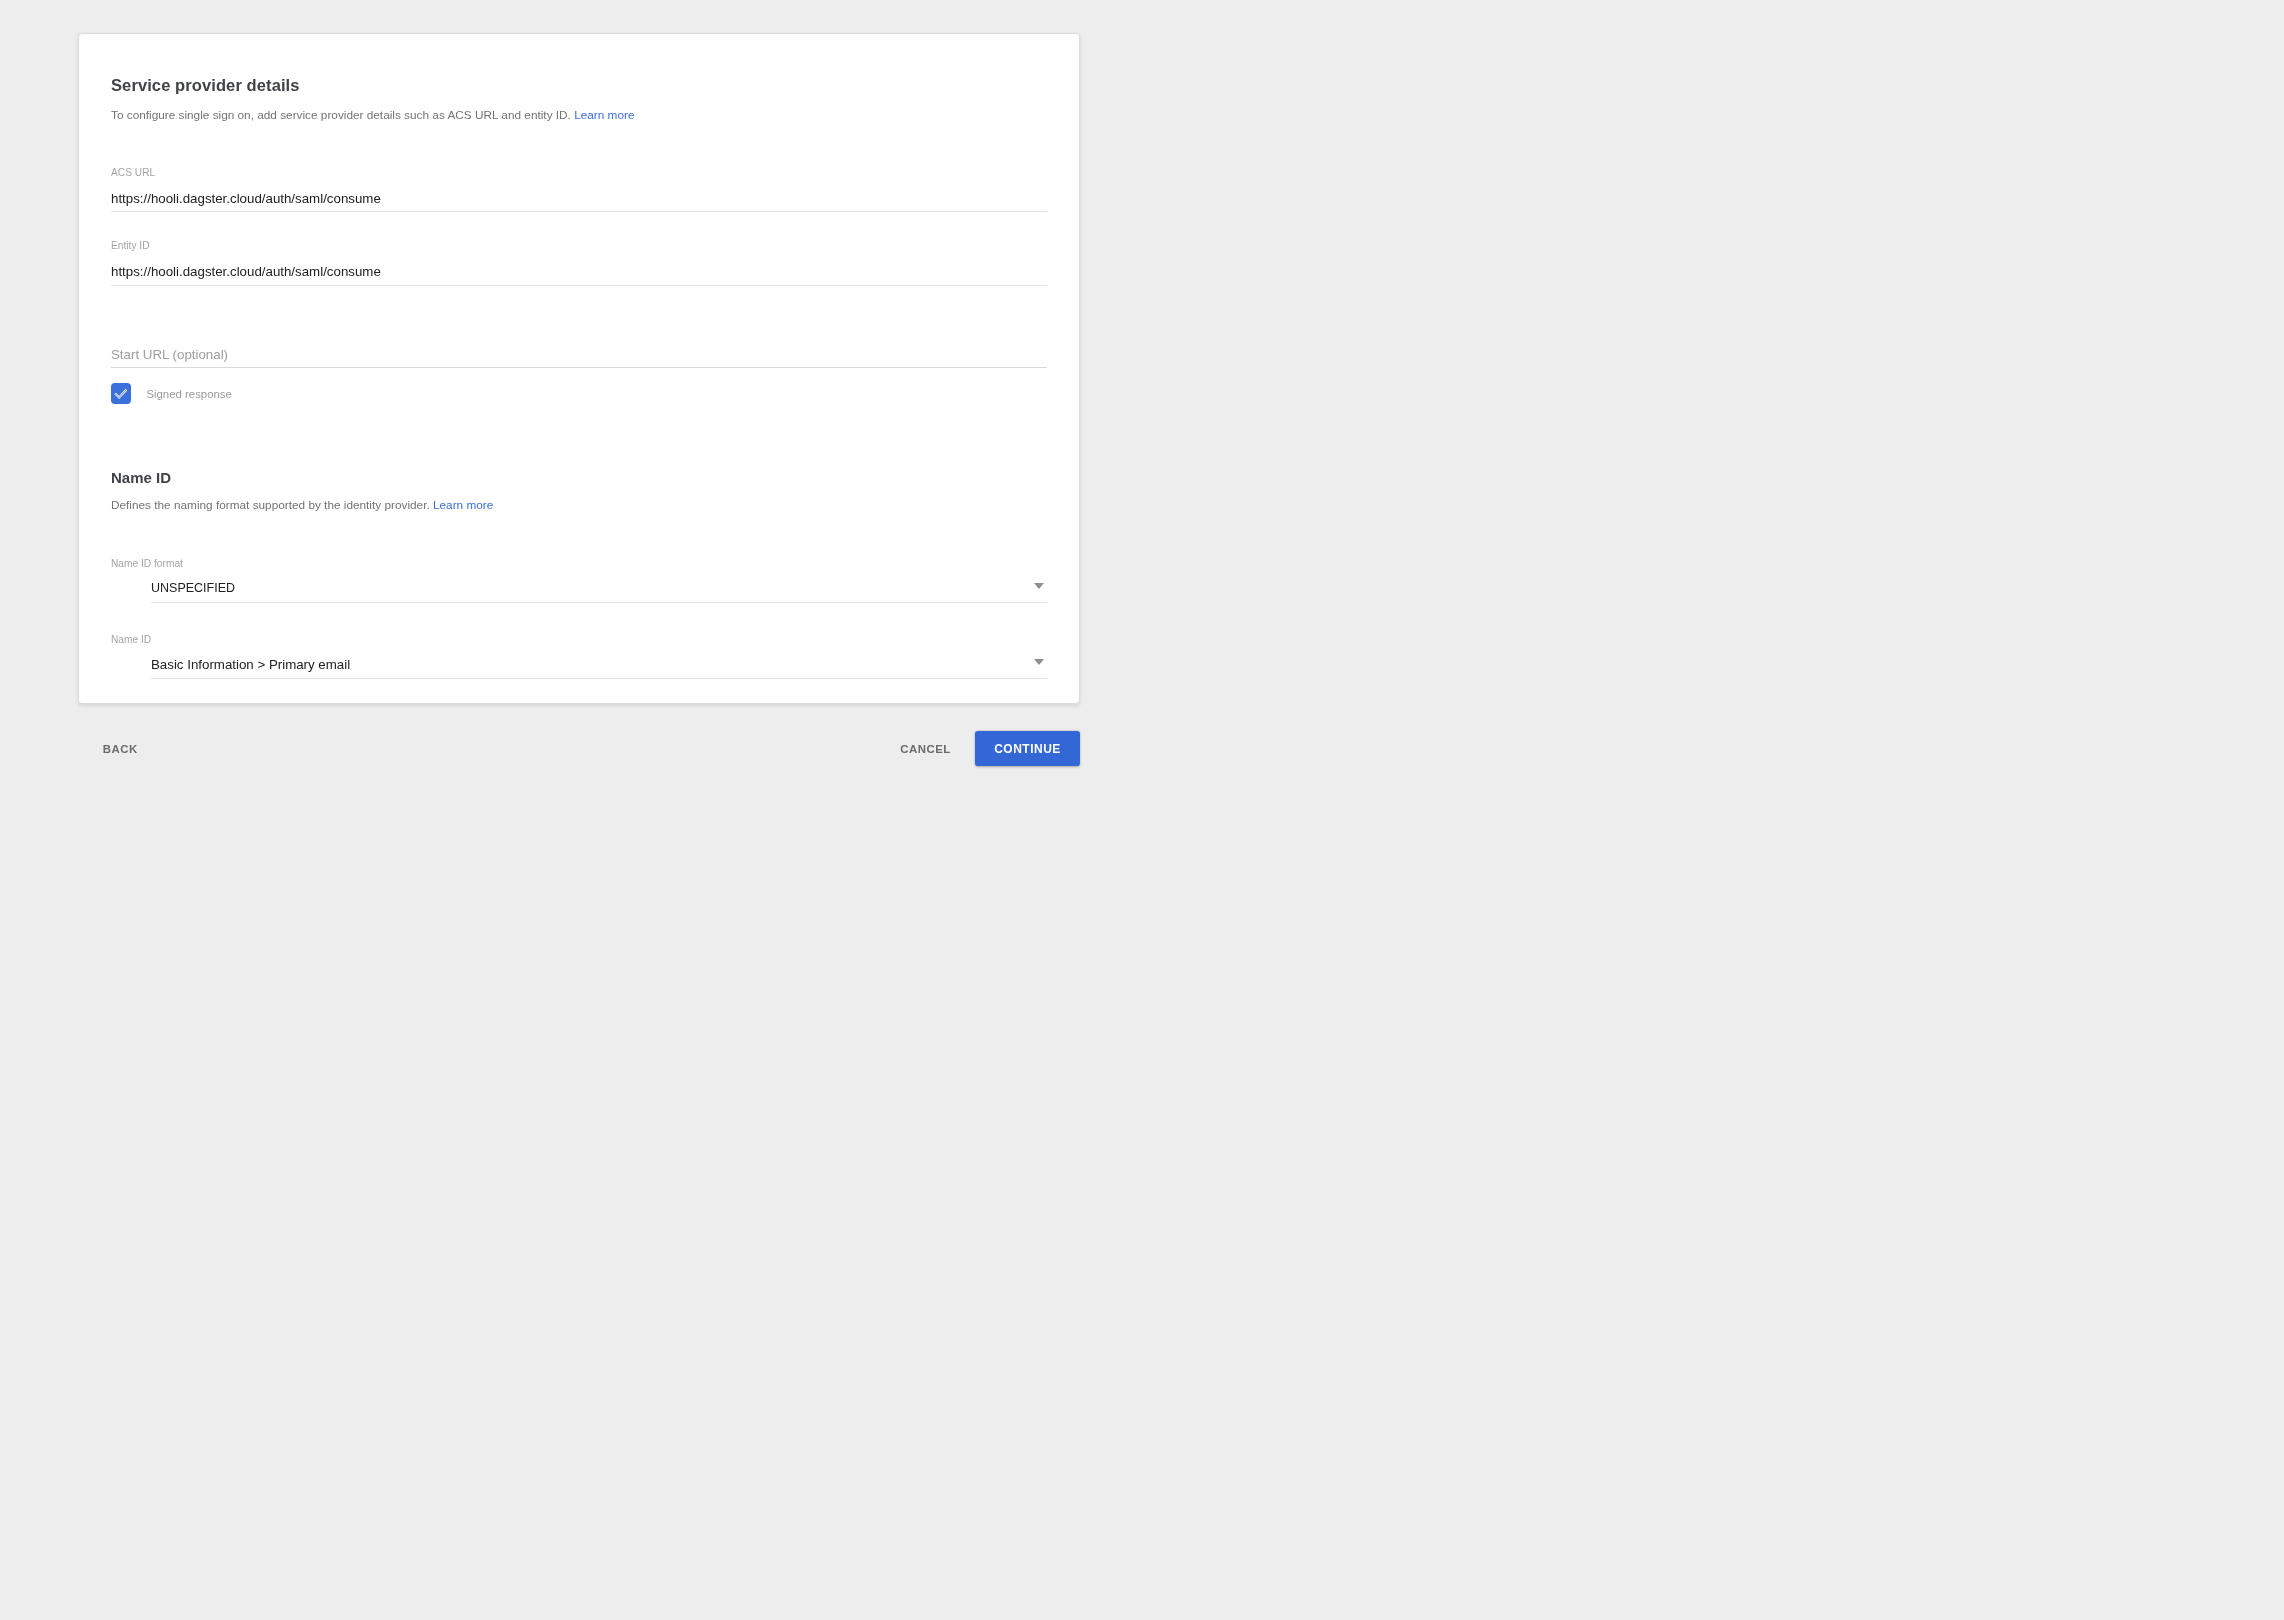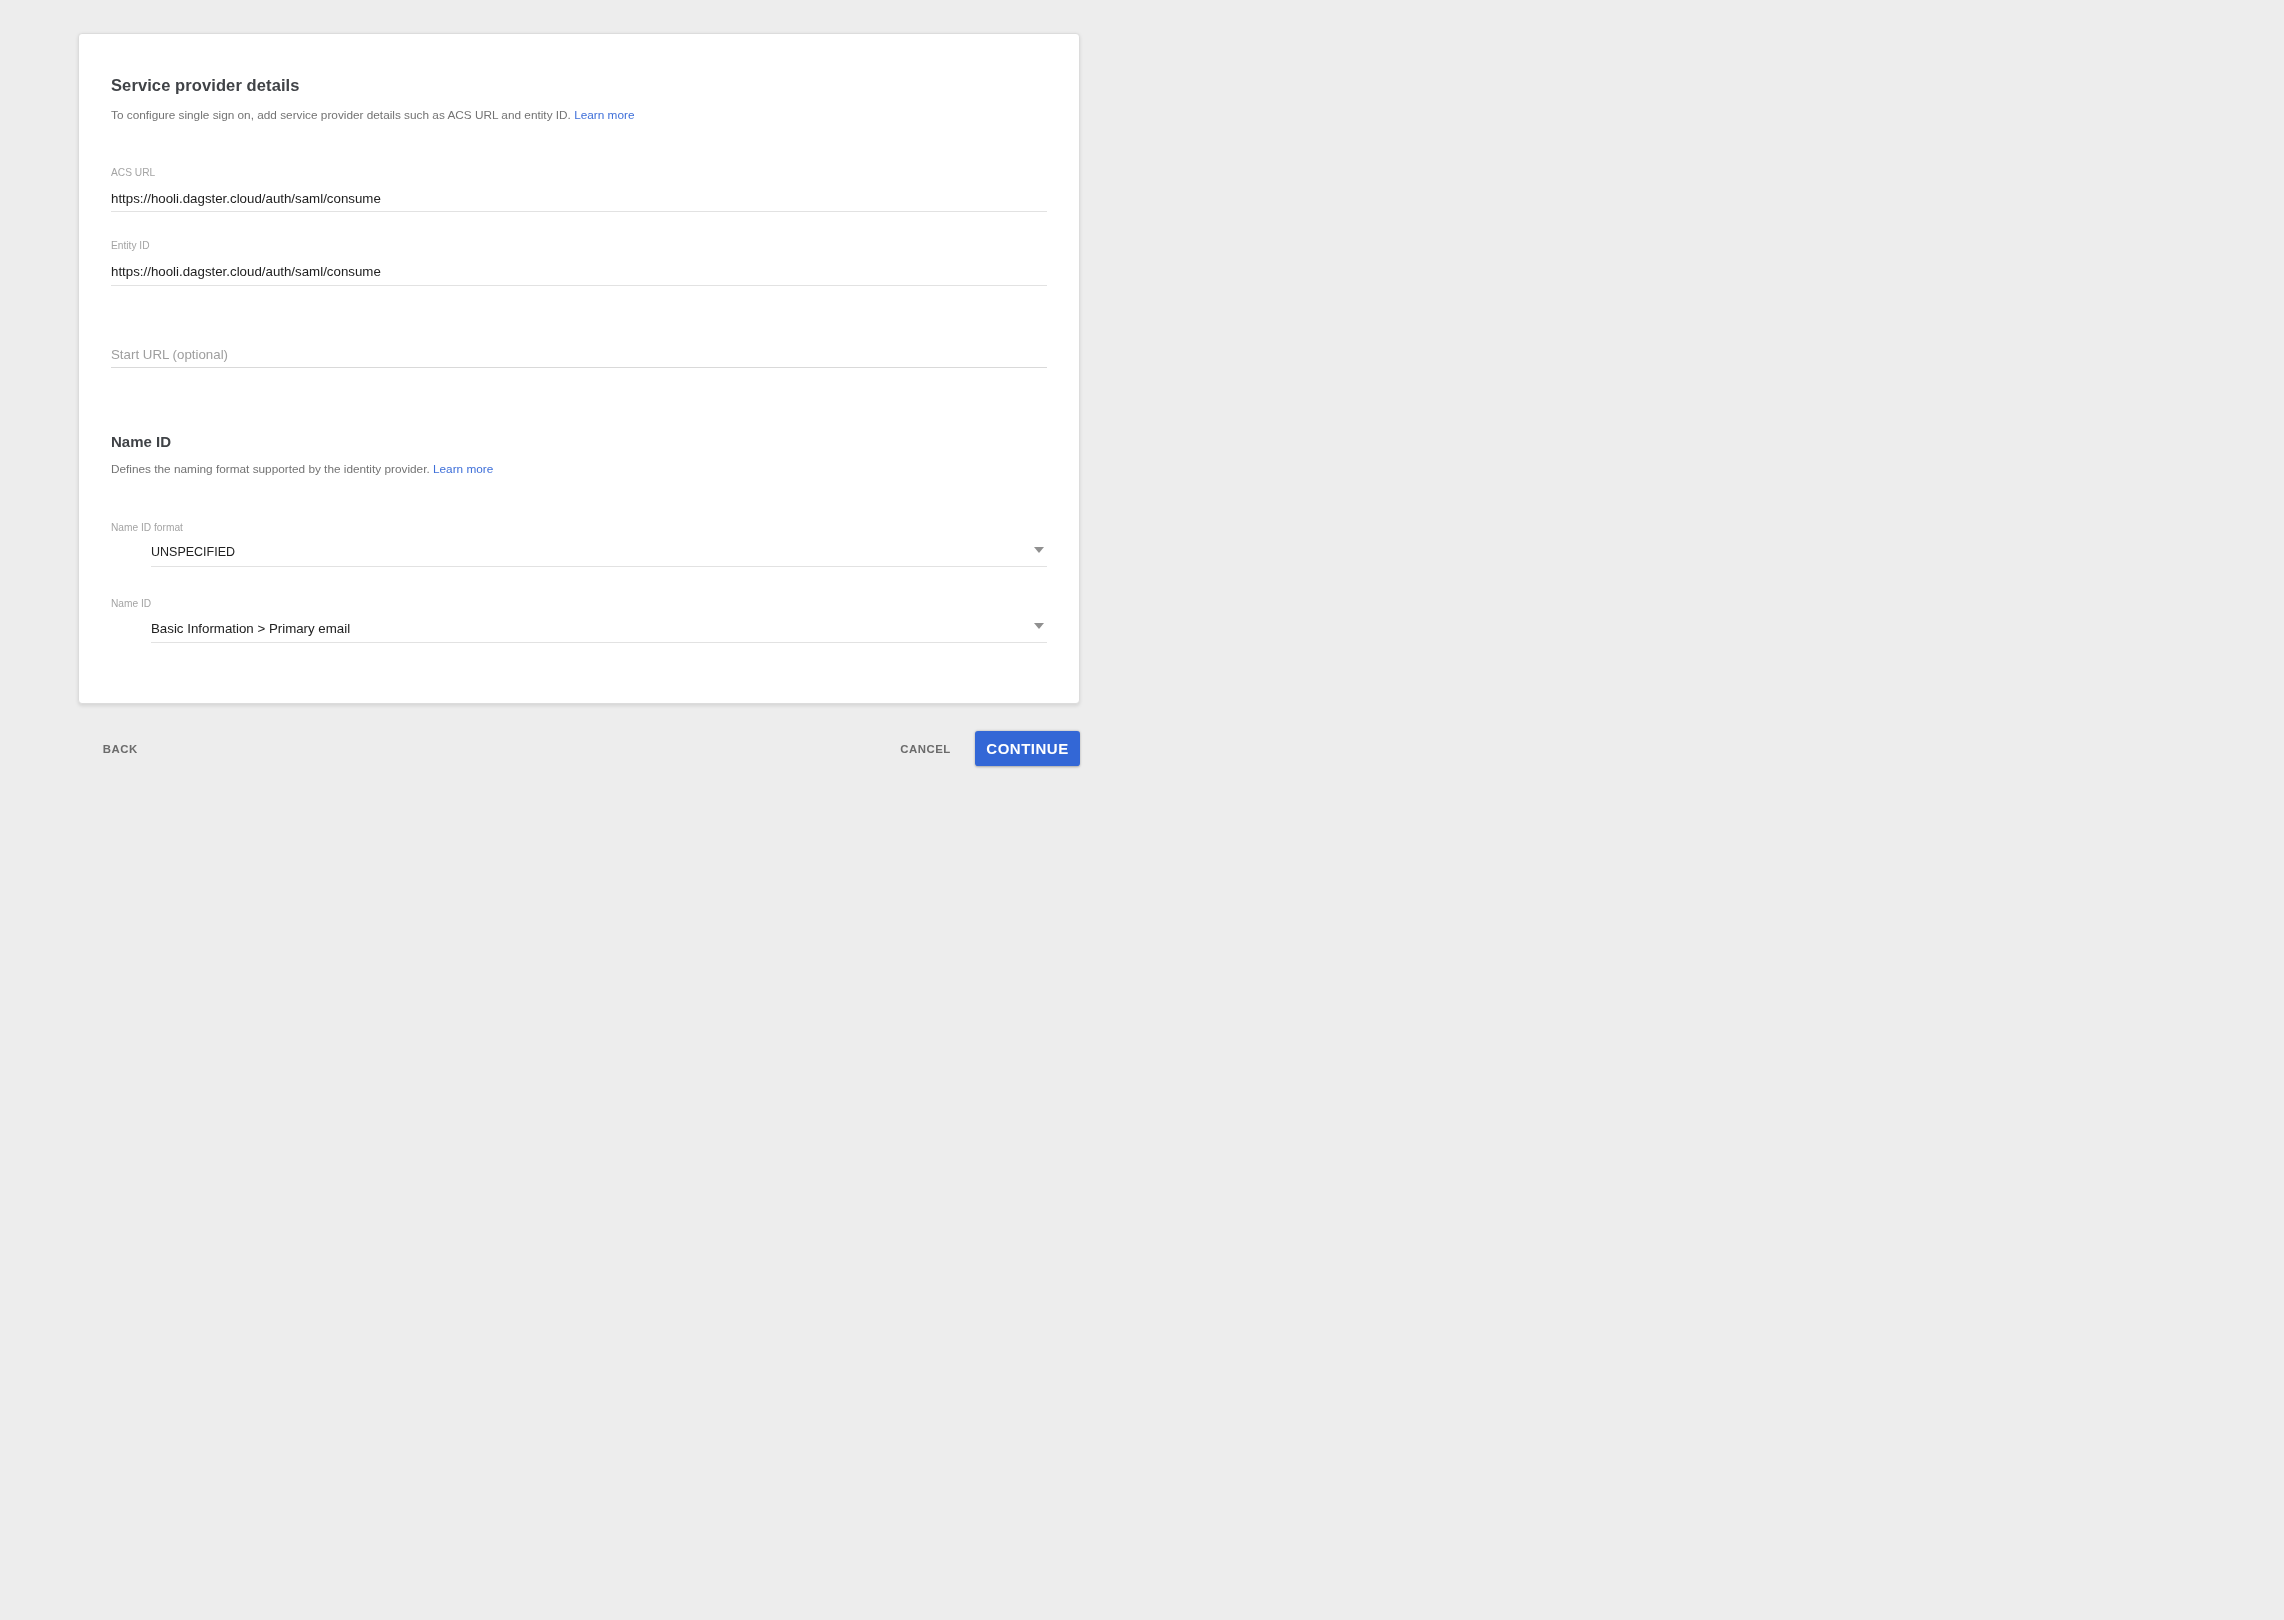--- a/index.html
+++ b/index.html
@@ -138,21 +138,21 @@
   .text-btn.back { margin-left: 17px; }
   .footer-spacer { flex: 1; }
   .text-btn.cancel { margin-right: 16.5px; }
   .primary-btn {
     border: none;
     width: 105px; height: 35px;
     border-radius: 3.1px;
     background: #3367d6;
     color: #ffffff;
     font-family: inherit;
-    font-size: 15px;
+    font-size: 12px;
     font-weight: bold;
     letter-spacing: 0.5px;
     cursor: pointer;
     box-shadow: 0 0.8px 2.4px rgba(0,0,0,0.30);
   }
 </style>
 </head>
 <body>
 
 <div class="page">
@@ -171,20 +171,29 @@
 
     <div class="field">
       <label class="field-label">Entity ID</label>
       <input class="text-input" type="text" value="https://hooli.dagster.cloud/auth/saml/consume" style="">
     </div>
 
     <div class="field start-url">
       <input class="text-input" type="text" placeholder="Start URL (optional)" style="">
     </div>
 
+    <div class="checkbox-row">
+      <span class="checkbox">
+        <svg width="15.7" height="15.7" viewBox="0 0 24 24">
+          <path d="M4.5 12.8 L9.3 17.6 L19.5 6.8" fill="none" stroke="#ffffff" stroke-width="3.4" stroke-linecap="square"></path>
+          <path d="M4.5 12.8 L9.3 17.6 L19.5 6.8" fill="none" stroke="#3b6fd9" stroke-width="1.3" stroke-linecap="square"></path>
+        </svg>
+      </span>
+      <span class="checkbox-label">Signed response</span>
+    </div>
 
     <h2 class="section-heading">Name ID</h2>
 
     <p class="section-desc sub"><span>Defines the naming format supported by the identity provider.</span>
       <a class="link">Learn more</a></p>
 
     <div class="select-field">
       <label class="field-label">Name ID format</label>
       <div class="select-value">UNSPECIFIED</div>
       <span class="dropdown-arrow"></span>

